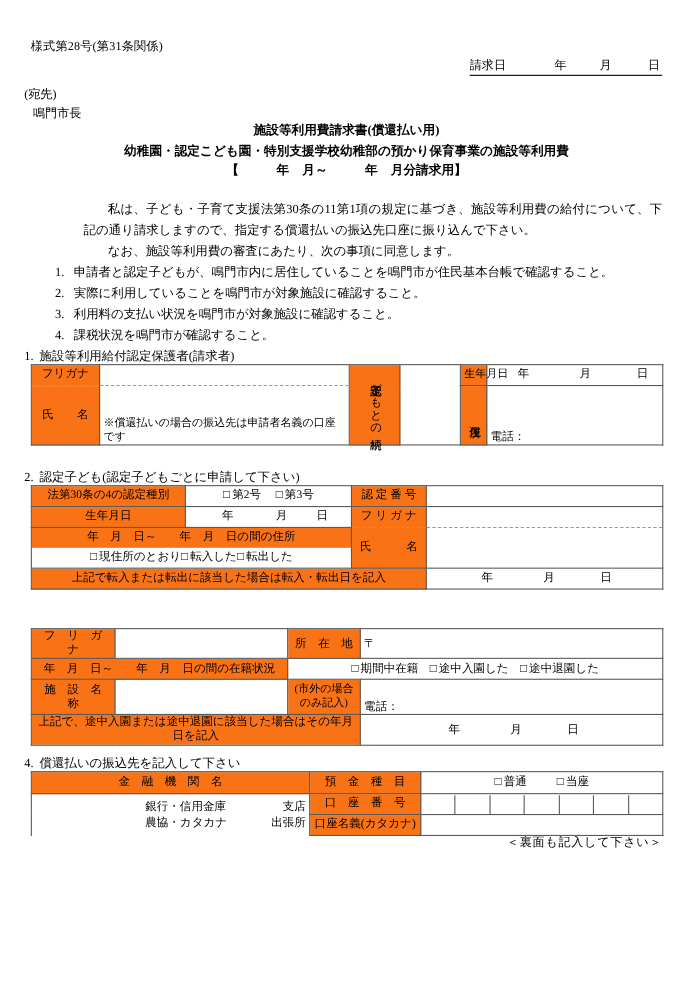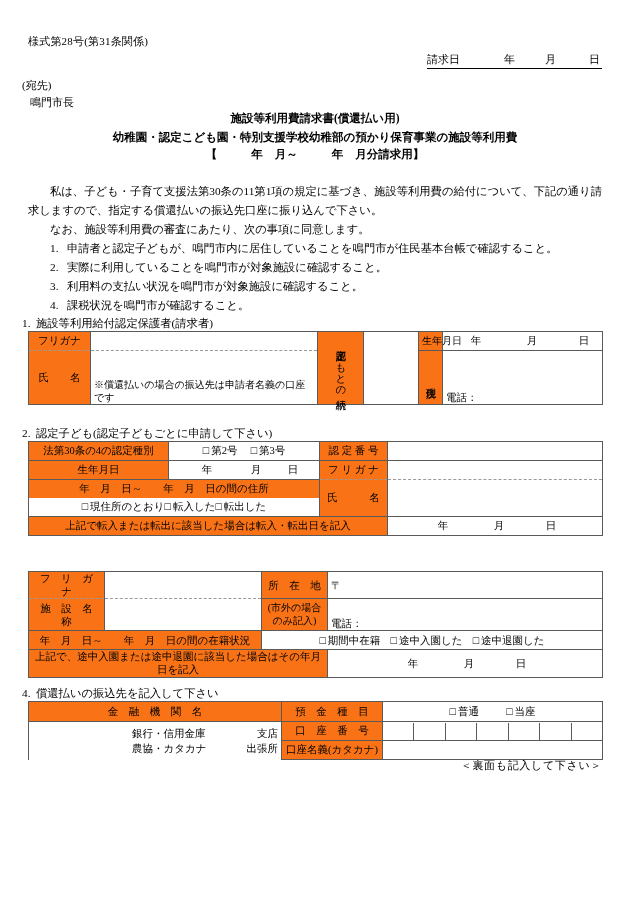--- a/index.html
+++ b/index.html
@@ -101,21 +101,21 @@
     top: 182px;
     width: 574px;
   }
   .para {
     font-size: 11.3px;
     line-height: 19px;
     text-align: justify;
     text-justify: inter-character;
     margin: 0;
   }
-  .para.indent { text-indent: 22px; }
+  .para.indent { text-indent: 22px; margin-left: 48px; }
   .para.nowrap { white-space: nowrap; }
   .numlist {
     margin: 0;
     padding: 0;
     list-style: none;
   }
   .numlist li {
     font-size: 11.3px;
     line-height: 19px;
     padding-left: 22px;
@@ -337,38 +337,38 @@
     </colgroup>
     <tbody>
       <tr style="height:22px">
         <td class="sh c dash-b"><span>フ　リ　ガ　ナ</span></td>
         <td class="dash-b"></td>
         <td class="sh c"><span>所　在　地</span></td>
         <td>
           <span>〒</span>
         </td>
       </tr>
-      <tr style="height:32px">
-        <td class="sh c dash-t"><span>施　設　名　称</span></td>
-        <td class="dash-t"></td>
-        <td class="sh c">
-          <span class="stack note-small">(市外の場合のみ記入)</span>
-        </td>
-        <td style="vertical-align:bottom">
-          <div>電話：</div>
-        </td>
-      </tr>
       <tr style="height:19px">
         <td class="sh c" colspan="2"><span>年　月　日～　　年　月　日の間の在籍状況</span></td>
         <td class="l" colspan="2">
           <span><span class="cbx">□</span><span>期間中在籍</span></span>
           <span style="display:inline-block;width:5px"></span>
           <span><span class="cbx">□</span><span>途中入園した</span></span>
           <span style="display:inline-block;width:5px"></span>
           <span><span class="cbx">□</span><span>途中退園した</span></span>
+        </td>
+      </tr>
+      <tr style="height:32px">
+        <td class="sh c dash-t"><span>施　設　名　称</span></td>
+        <td class="dash-t"></td>
+        <td class="sh c">
+          <span class="stack note-small">(市外の場合のみ記入)</span>
+        </td>
+        <td style="vertical-align:bottom">
+          <div>電話：</div>
         </td>
       </tr>
       <tr style="height:19px">
         <td class="sh c" colspan="3"><span>上記で、途中入園または途中退園に該当した場合はその年月日を記入</span></td>
         <td class="c nb ymd-wide">
           <span class="y">年</span><span class="m">月</span><span class="d">日</span>
         </td>
       </tr>
     </tbody>
   </table>

